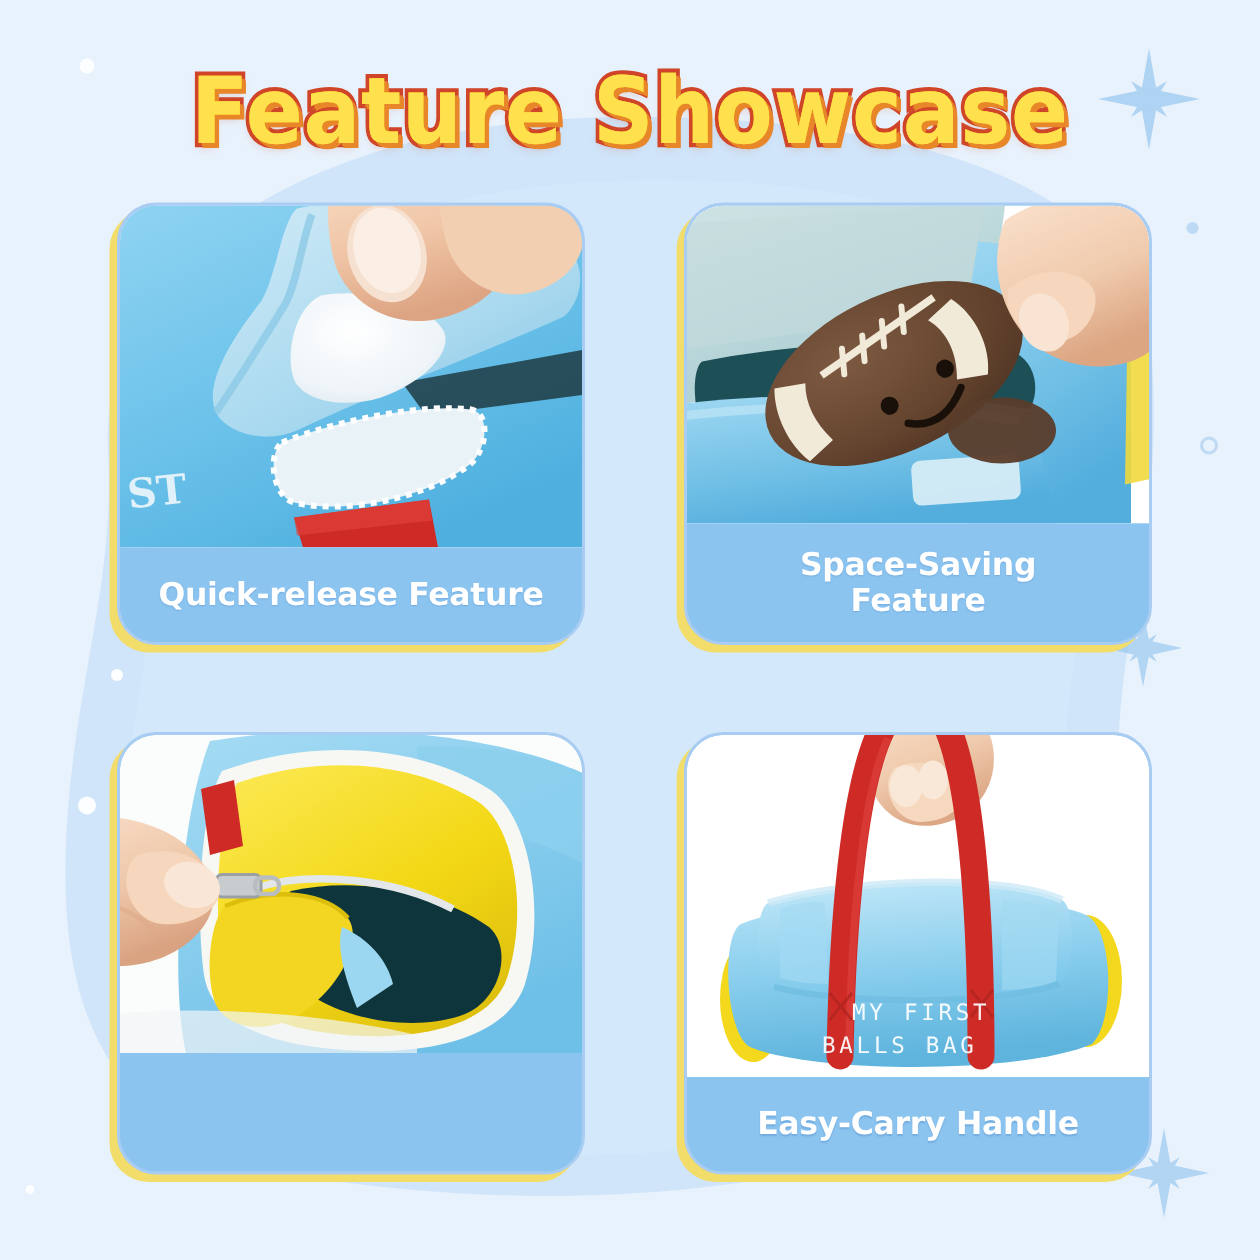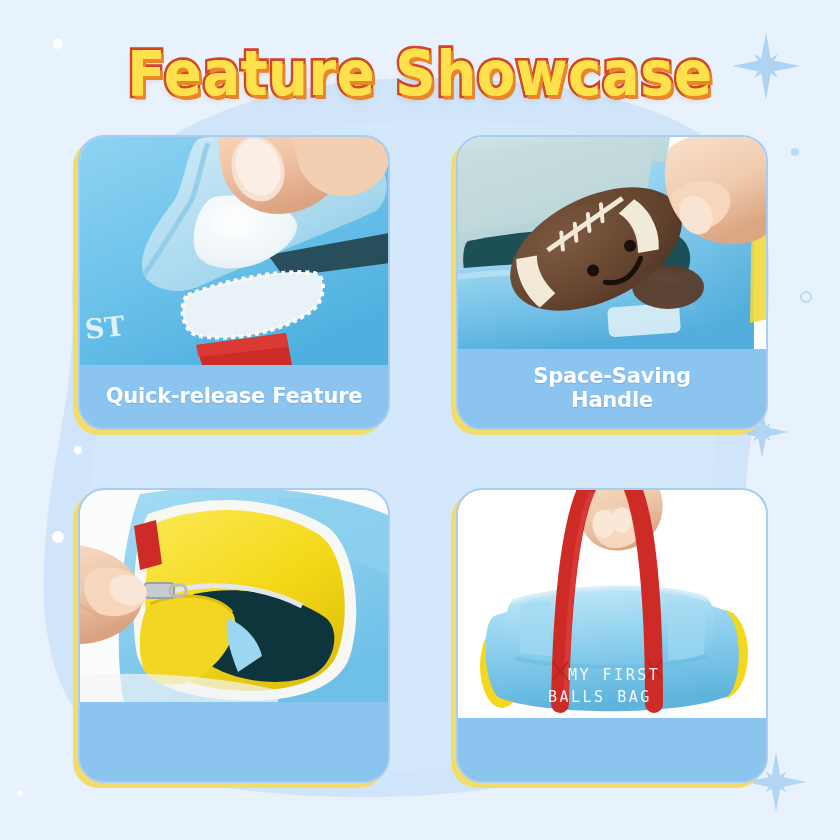--- a/index.html
+++ b/index.html
@@ -314,21 +314,21 @@
 
         <path d="M214 10 C248 -14 300 -10 312 18 L312 96 C296 110 262 112 238 96
                  C216 82 200 44 214 10 Z" fill="url(#s-skin2)"></path>
         <path d="M216 56 C232 42 256 40 270 52 C280 62 272 84 254 90
                  C236 96 212 78 216 56 Z" fill="#f6d7bd"></path>
         <ellipse cx="240" cy="78" rx="16" ry="20" fill="#f9e4d4" transform="rotate(-24 240 78)"></ellipse>
       </svg>
     </div>
     <div class="card-caption">
       <div class="caption-text">Space-Saving
-Handle</div>
+Feature</div>
     </div>
   </div>
 
   <div class="card two-line">
     <div class="card-photo">
       <svg class="photo-svg" viewBox="0 0 312 212" xmlns="http://www.w3.org/2000/svg" preserveAspectRatio="xMidYMid slice">
         <defs>
           <linearGradient id="z-yel" x1="0.1" y1="0" x2="0.8" y2="1">
             <stop offset="0%" stop-color="#fbe850"></stop>
             <stop offset="55%" stop-color="#f3d816"></stop>
@@ -435,15 +435,18 @@
 
         <g stroke="#b02420" stroke-width="2" opacity="0.75">
           <path d="M97 172 L112 190 M112 172 L97 190"></path>
           <path d="M191 170 L206 188 M206 170 L191 188"></path>
         </g>
 
         <text x="112" y="190" font-family="DejaVu Sans Mono, monospace" font-size="15" letter-spacing="2.5" fill="#ffffff" opacity="0.92">MY FIRST</text>
         <text x="92" y="212" font-family="DejaVu Sans Mono, monospace" font-size="15" letter-spacing="2.5" fill="#ffffff" opacity="0.92">BALLS BAG</text>
       </svg>
     </div>
+    <div class="card-caption">
+      <div class="caption-text">Easy-Carry Handle</div>
+    </div>
   </div>
 
 </div>
 
 </body></html>

